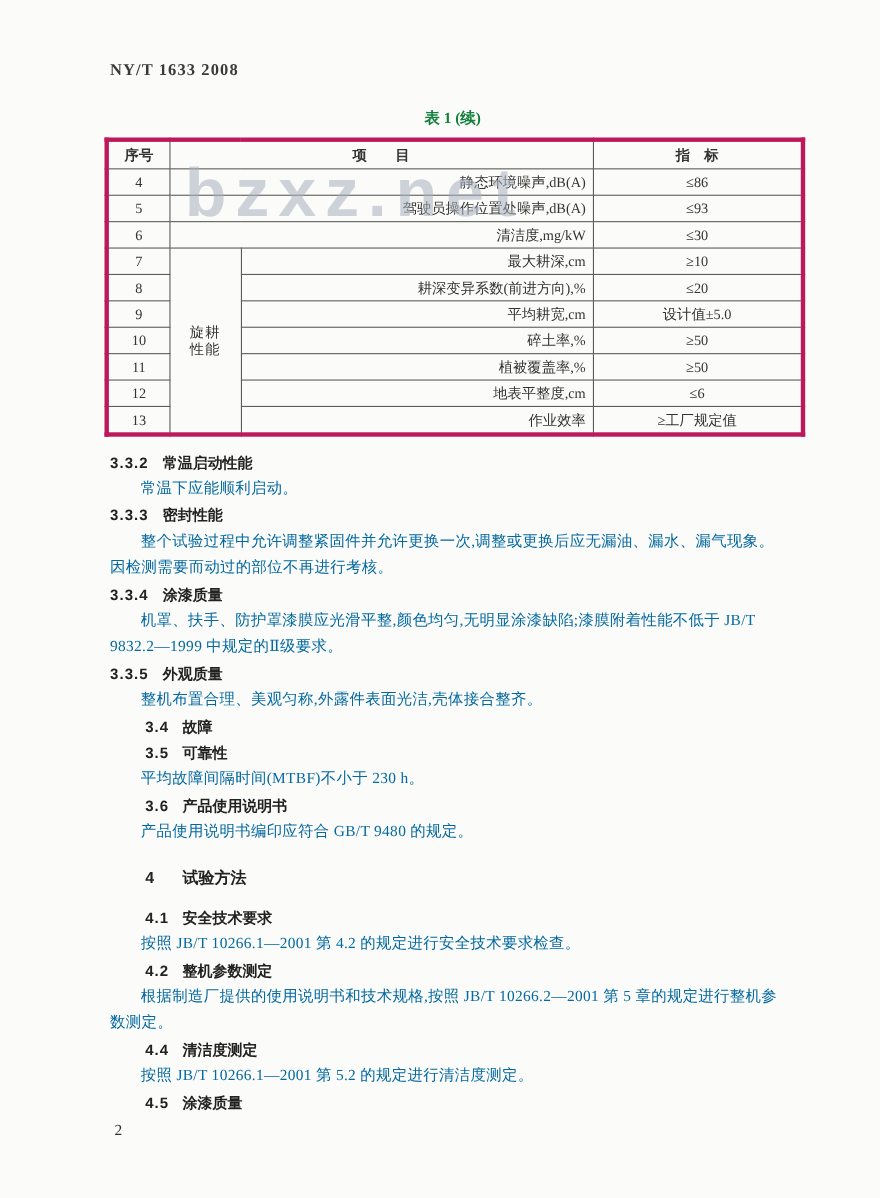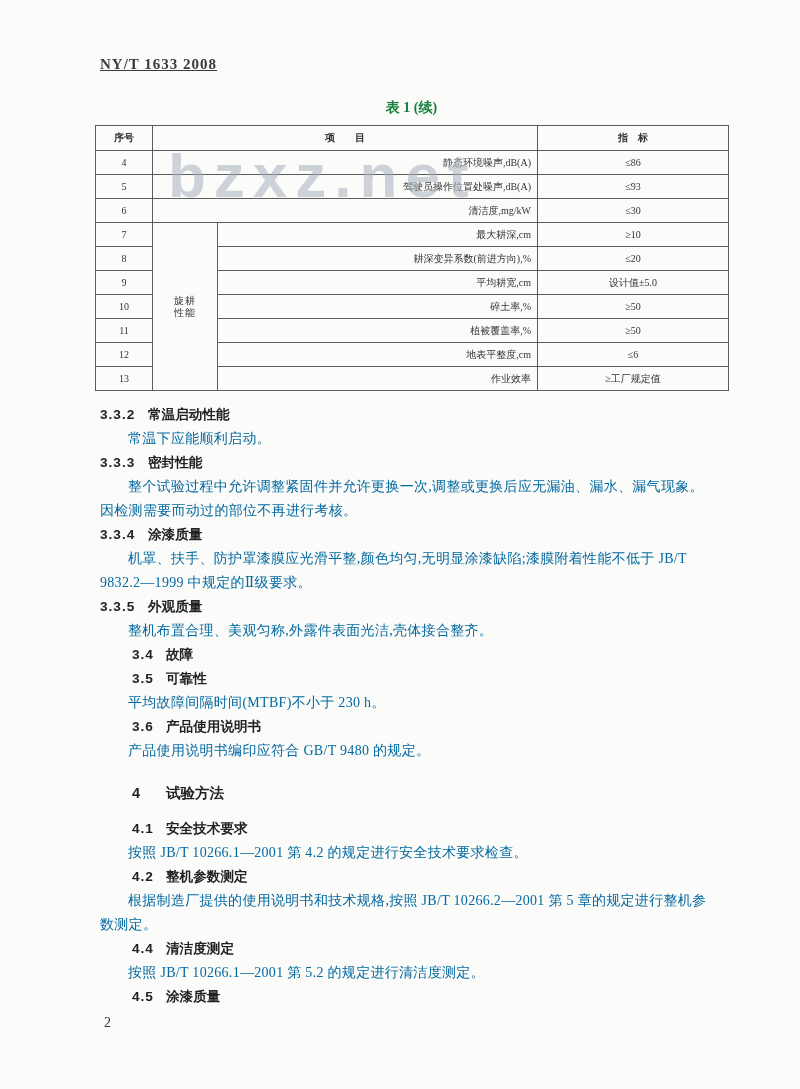--- a/index.html
+++ b/index.html
@@ -8,41 +8,40 @@
     background:#fbfbf9;
     color:#2e2e2e;
     font-family:"Liberation Serif","DejaVu Serif",serif;
     position:relative; overflow:hidden;
   }
   .page { padding:56px 84px 0 100px; position:relative; }
 
   .doc-number {
     font-size:15px; font-weight:600; letter-spacing:1px;
     color:#3a3a3a;
-    text-decoration:underline;
   }
 
   .watermark {
     position:absolute; left:168px; top:140px;
     font-family:"Liberation Sans","DejaVu Sans",sans-serif;
     font-weight:bold; font-size:62px; letter-spacing:8px;
     color:#a9b2bf; opacity:0.55; pointer-events:none; z-index:5;
     user-select:none;
   }
 
   .table-caption {
     width:633px; margin:26px 0 8px -5px;
     text-align:center; font-size:14px; font-weight:600; color:#15803d;
   }
 
   table.spec {
     border-collapse:collapse; table-layout:fixed;
     width:633px; margin-left:-5px;
-    font-size:10px; color:#333;
-    border:1px solid #be185d;
+    font-size:13px; color:#333;
+    border:4px solid #be185d;
   }
   table.spec th, table.spec td {
     border:1px solid #5c5c5c;
     padding:0 6px; height:23px; line-height:1.2;
     overflow:hidden; white-space:nowrap;
   }
   table.spec th { font-weight:600; text-align:center; height:24px; }
   td.c-no  { text-align:center; }
   td.c-item{ text-align:right; padding-left:12px;margin-left:12px; }
   td.c-ind { text-align:center; }

